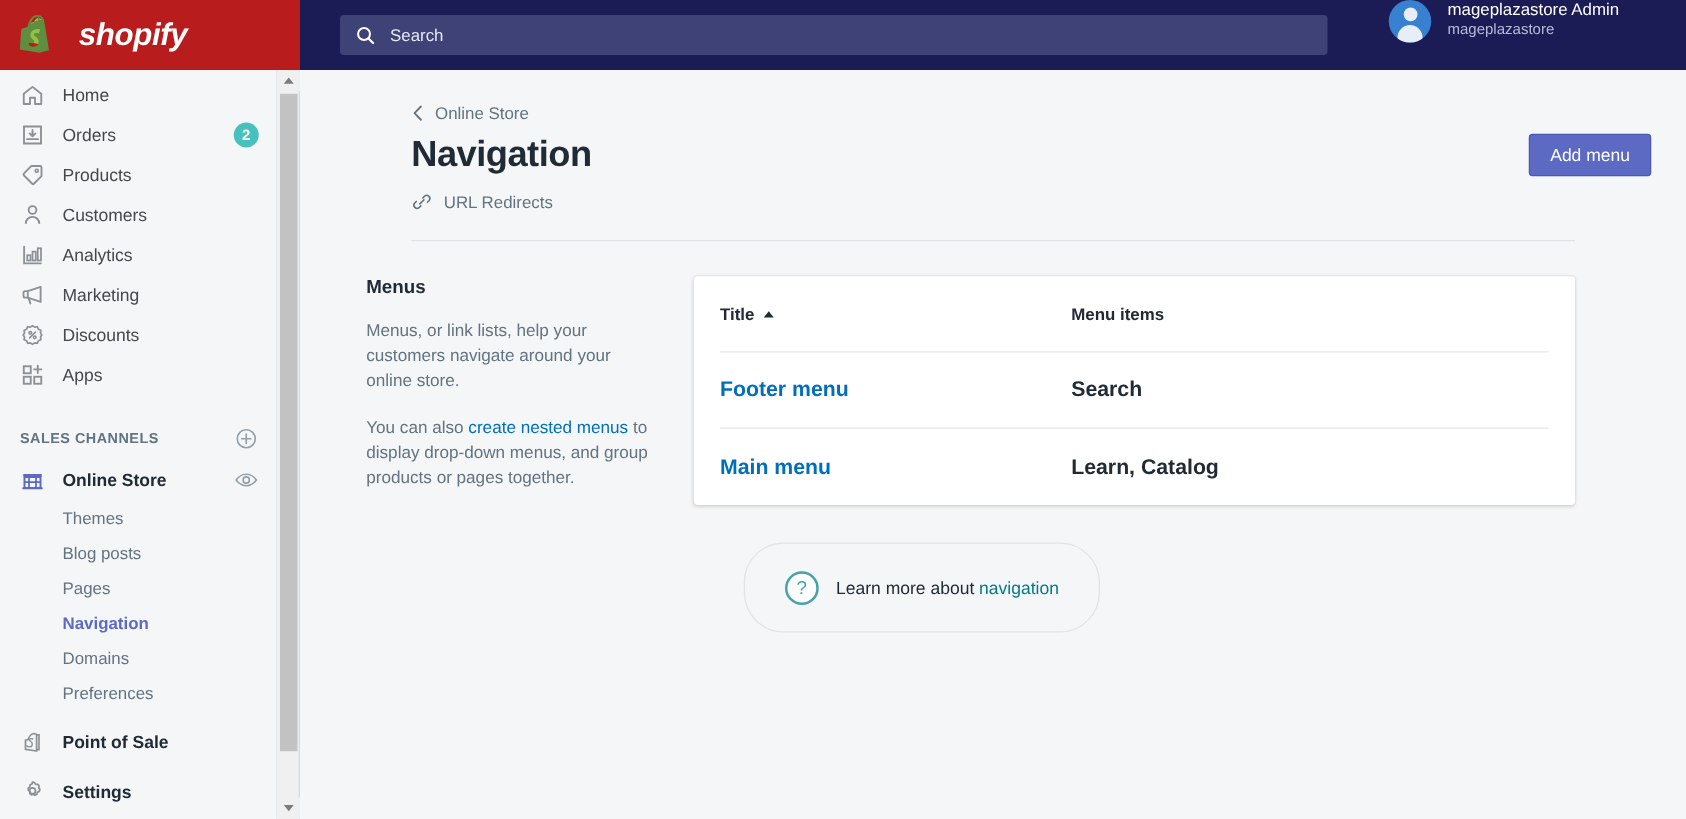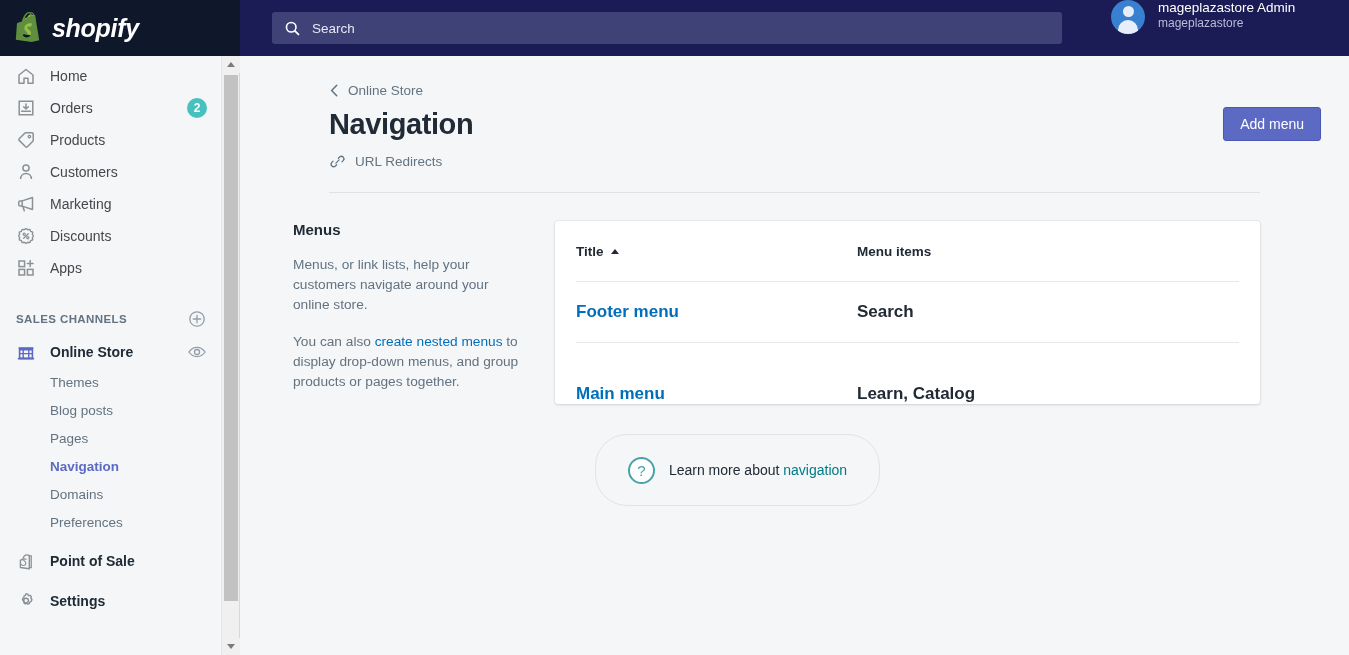--- a/index.html
+++ b/index.html
@@ -12,23 +12,23 @@
 
   
   .topbar {
     position: absolute; top: 0; left: 0;
     width: 1349px; height: 56px;
     background: #1b1b55;
     display: flex; align-items: center;
   }
   .brand {
     width: 240px; height: 56px;
-    display: flex; align-items: center; gap: 7px;
+    display: flex; align-items: center; gap: 18px;
     padding-left: 15px;
-    background: #0f172a;
+    background: #b91c1c;
   }
   .brand-logo { width: 30px; height: 32px; flex: none; }
   .brand-word {
     color: #ffffff; font-size: 25px; font-weight: bold;
     font-style: italic; letter-spacing: -0.3px;
   }
   .search-zone {
     flex: 1; height: 56px; display: flex; align-items: center;
     padding: 0 14px 0 32px;
   }
@@ -178,21 +178,21 @@
     background: #ffffff; border-radius: 3px;
     box-shadow: 0 0 0 1px rgba(63,63,68,0.05), 0 1px 3px rgba(63,63,68,0.15);
     padding: 0 21px;
   }
   .trow {
     display: flex; align-items: center;
     border-bottom: 1px solid #e6e8ea;
   }
   .trow.head { height: 61px; }
   .trow.data { height: 61px; }
-  .trow.last { border-bottom: none; height: 61px; align-items: flex-end; }
+  .trow.last { border-bottom: none; height: 61px; }
   .th {
     font-size: 13.5px; font-weight: bold; color: #212b36;
     display: flex; align-items: center; gap: 7px;
   }
   .td { font-size: 17px; color: #212b36; font-weight: bold; }
   .td.linkcell { color: #006fbb; }
   .c1 { width: 281px; flex: none; }
   .c2 { flex: 1; }
   .sort-caret {
     width: 0; height: 0;
@@ -278,20 +278,29 @@
   </div>
 
   <div class="nav-item">
     <svg class="nav-icon" viewBox="0 0 20 20">
       <circle cx="10" cy="6" r="3.1" fill="none" stroke="#8c9196" stroke-width="1.5"></circle>
       <path d="M4.6 17c0-3.3 2.4-5.5 5.4-5.5s5.4 2.2 5.4 5.5" fill="none" stroke="#8c9196" stroke-width="1.5"></path>
     </svg>
     <span class="nav-label">Customers</span>
   </div>
 
+  <div class="nav-item">
+    <svg class="nav-icon" viewBox="0 0 20 20">
+      <path d="M3.3 3.3v13.4h13.4" fill="none" stroke="#8c9196" stroke-width="1.5" stroke-linecap="round"></path>
+      <rect x="5.8" y="10.2" width="2.6" height="4.2" fill="none" stroke="#8c9196" stroke-width="1.4"></rect>
+      <rect x="10" y="7.3" width="2.6" height="7.1" fill="none" stroke="#8c9196" stroke-width="1.4"></rect>
+      <rect x="14.2" y="4.6" width="2.6" height="9.8" fill="none" stroke="#8c9196" stroke-width="1.4"></rect>
+    </svg>
+    <span class="nav-label">Analytics</span>
+  </div>
 
   <div class="nav-item">
     <svg class="nav-icon" viewBox="0 0 20 20">
       <path d="M16.5 3.5v12L6.2 12.1V6.9z" fill="none" stroke="#8c9196" stroke-width="1.5" stroke-linejoin="round"></path>
       <path d="M6.2 6.9H4.1c-.7 0-1.3.6-1.3 1.3v2.6c0 .7.6 1.3 1.3 1.3h2.1" fill="none" stroke="#8c9196" stroke-width="1.5"></path>
       <path d="M6.9 12.5l1.4 4.3" fill="none" stroke="#8c9196" stroke-width="1.5" stroke-linecap="round"></path>
     </svg>
     <span class="nav-label">Marketing</span>
   </div>
 

